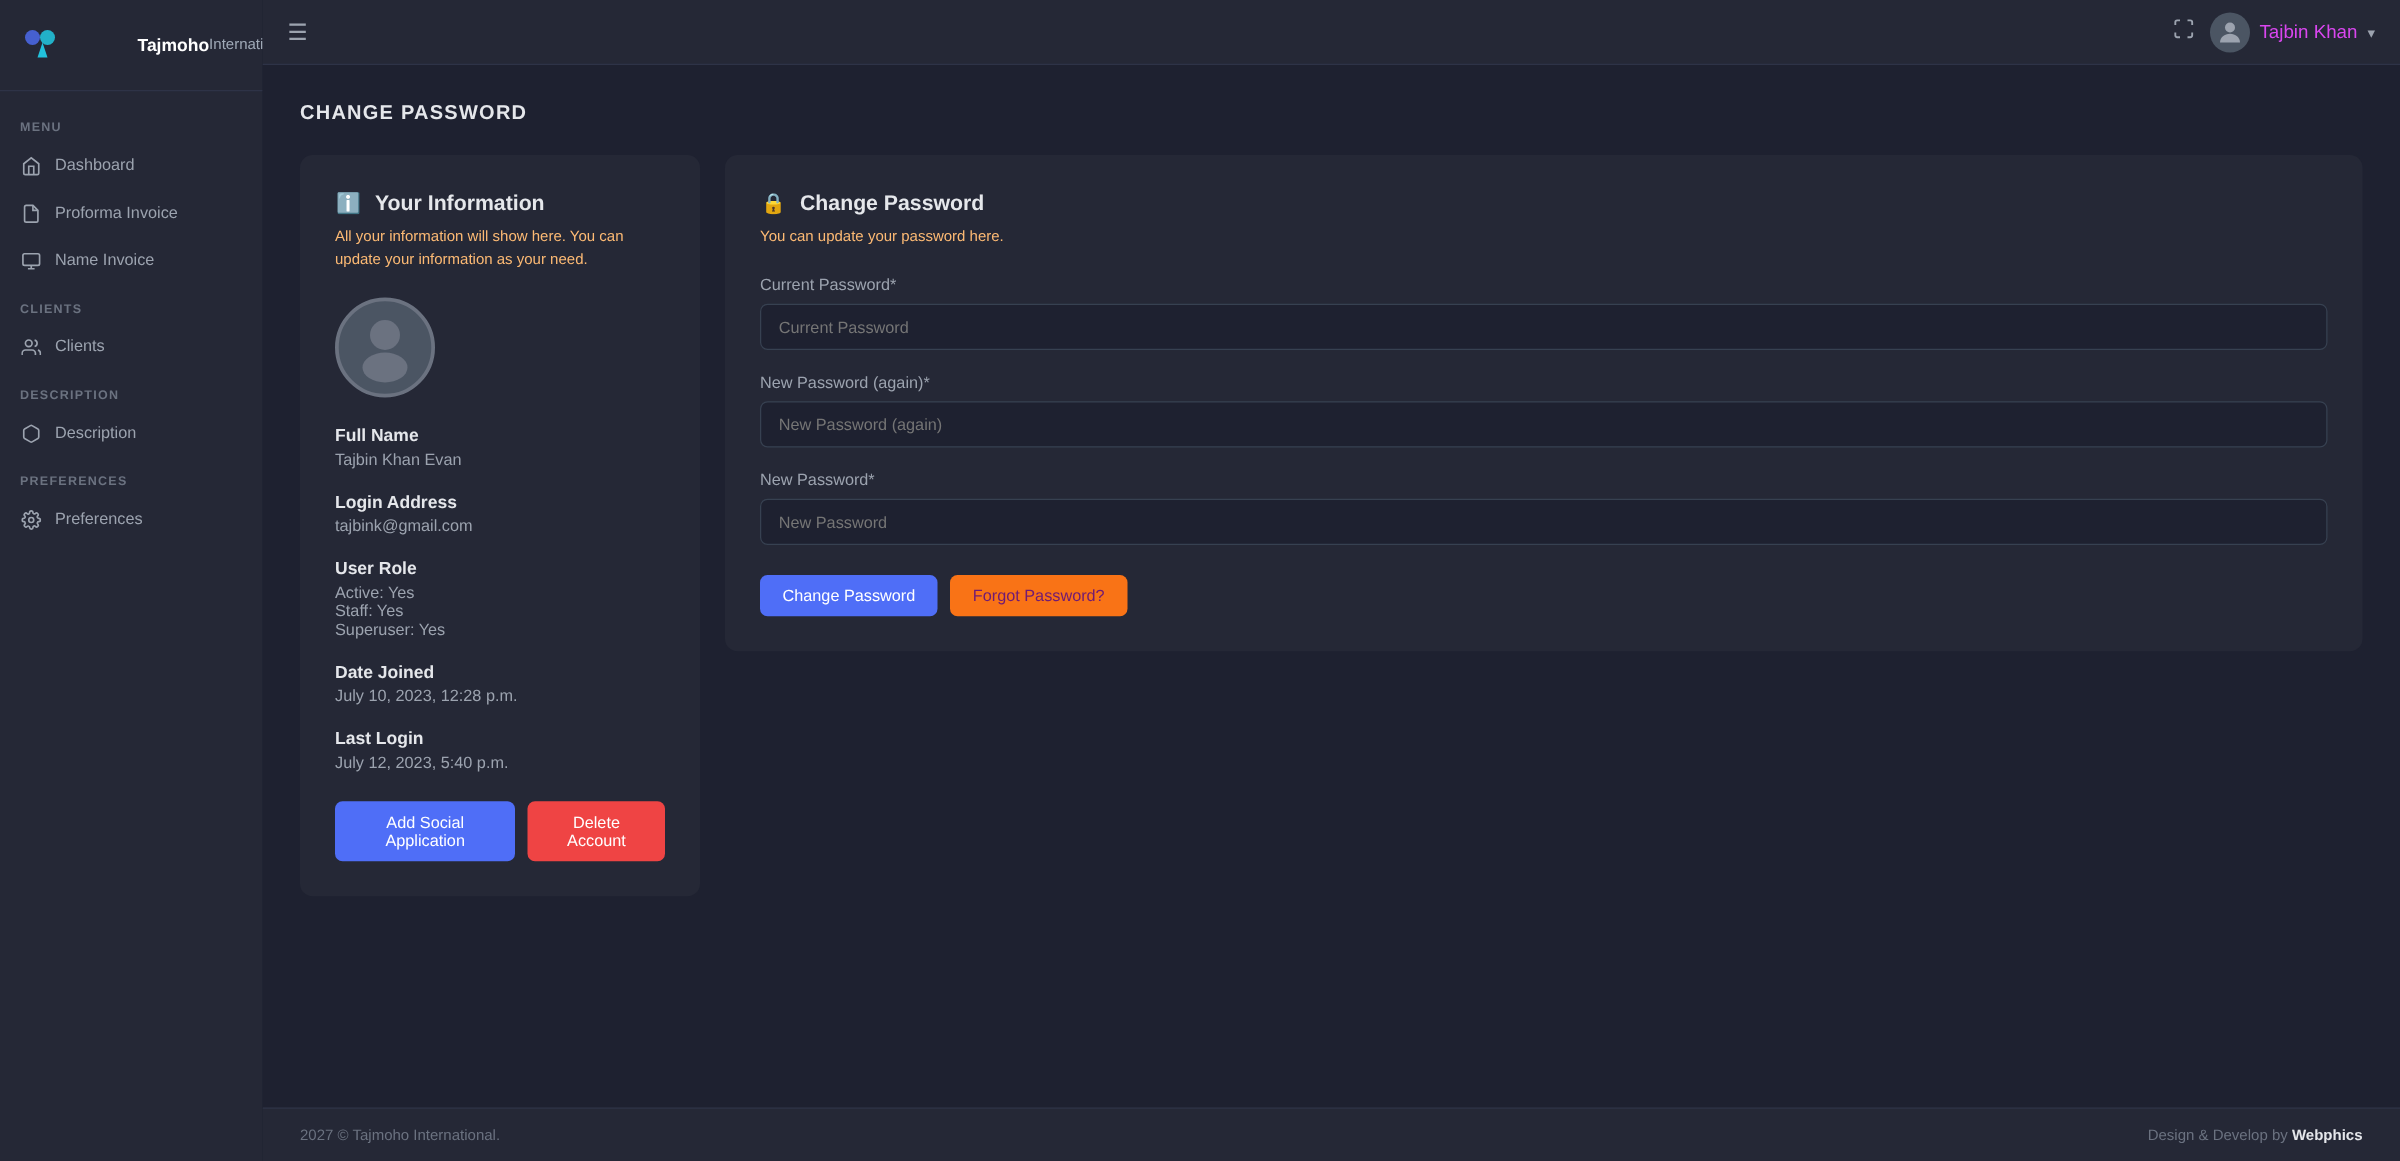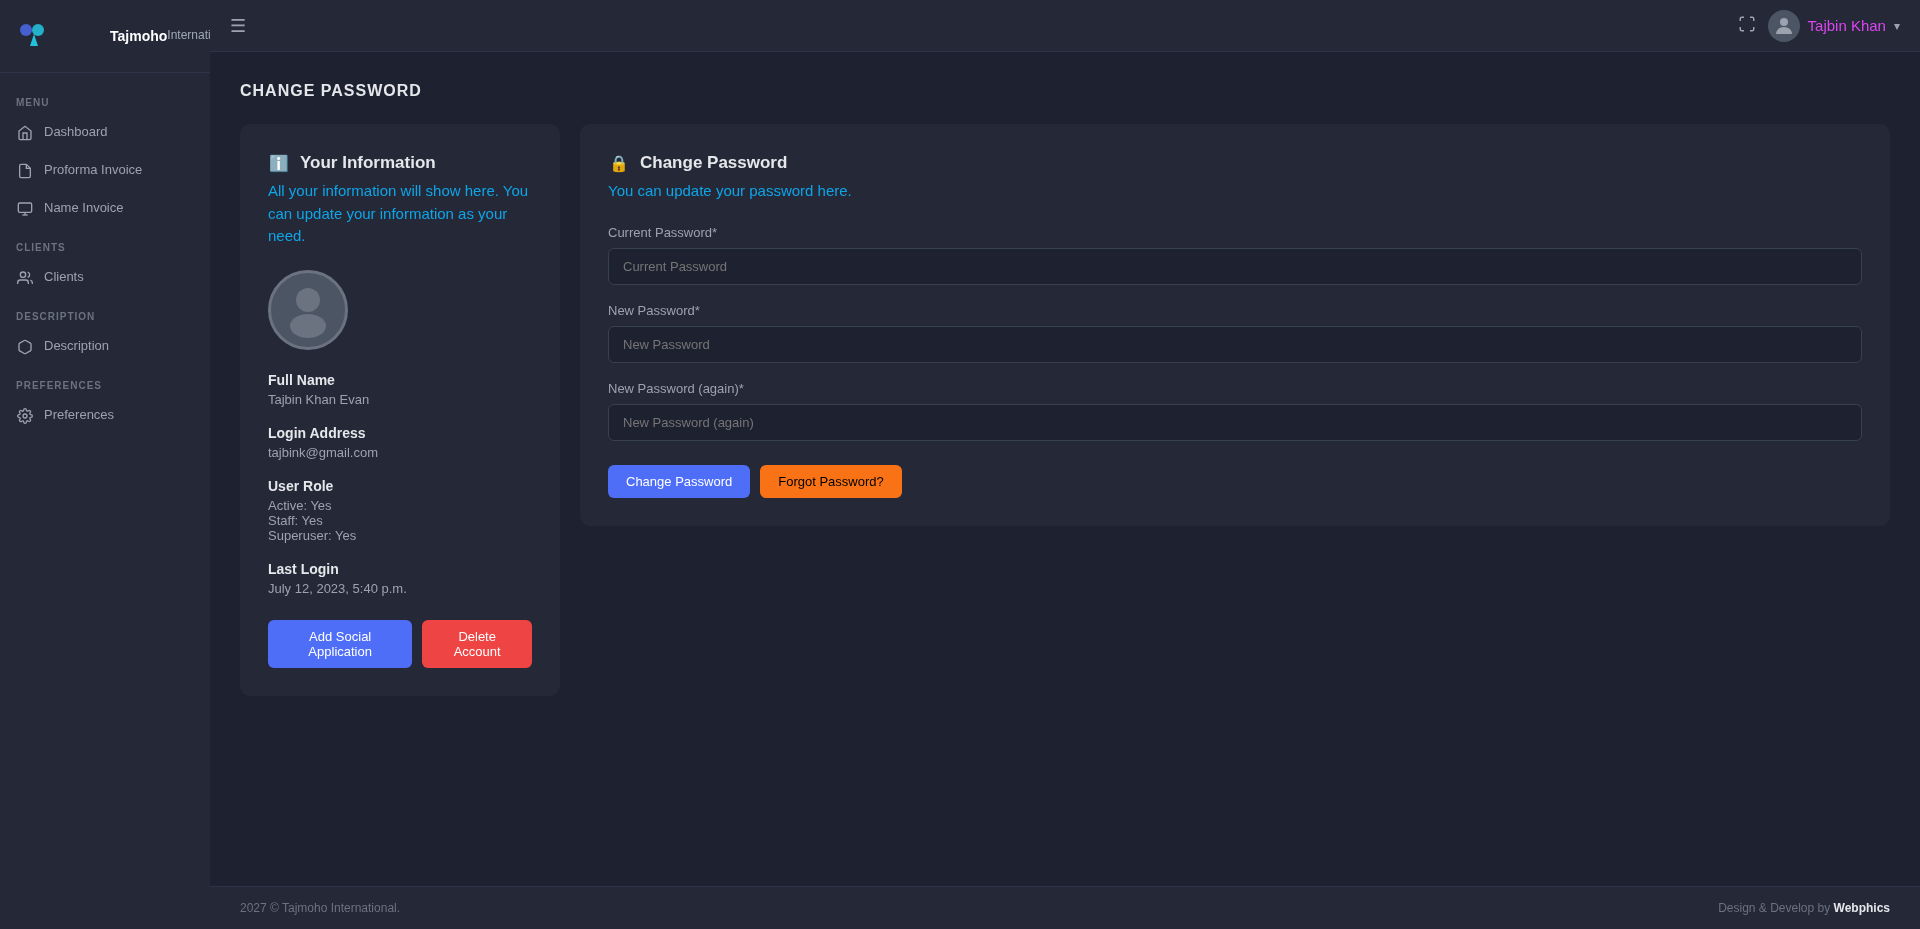--- a/index.html
+++ b/index.html
@@ -202,22 +202,22 @@
       justify-content: center;
       color: #9ca3af;
       font-size: 16px;
     }
     .card-header-title {
       font-size: 17px;
       font-weight: 600;
       color: #e5e7eb;
     }
     .card-subtitle {
-      font-size: 15px;
-      color: #0ea5e9;
+      font-size: 12px;
+      color: #fdba74;
       margin-bottom: 22px;
       line-height: 1.5;
     }
 
     
     .user-profile-avatar {
       width: 80px;
       height: 80px;
       border-radius: 50%;
       border: 3px solid #6b7280;
@@ -262,21 +262,21 @@
     .btn-blue {
       background: #4f6ef7;
       color: #fff;
     }
     .btn-red {
       background: #ef4444;
       color: #fff;
     }
     .btn-orange {
       background: #f97316;
-      color: #000000;
+      color: #701a75;
     }
 
     
     .form-group {
       margin-bottom: 18px;
     }
     .form-label {
       font-size: 13px;
       color: #9ca3af;
       margin-bottom: 8px;
@@ -457,20 +457,24 @@
           <div class="info-value">tajbink@gmail.com</div>
         </div>
 
         <div class="info-field">
           <div class="info-label">User Role</div>
           <div class="info-value">Active: Yes</div>
           <div class="info-value">Staff: Yes</div>
           <div class="info-value">Superuser: Yes</div>
         </div>
 
+        <div class="info-field">
+          <div class="info-label">Date Joined</div>
+          <div class="info-value">July 10, 2023, 12:28 p.m.</div>
+        </div>
 
         <div class="info-field">
           <div class="info-label">Last Login</div>
           <div class="info-value">July 12, 2023, 5:40 p.m.</div>
         </div>
 
         <div class="card-actions">
           <button class="btn btn-blue">Add Social Application</button>
           <button class="btn btn-red">Delete Account</button>
         </div>
@@ -482,27 +486,27 @@
           <span class="card-header-title">Change Password</span>
         </div>
         <p class="card-subtitle">You can update your password here.</p>
 
         <div class="form-group">
           <label class="form-label">Current Password*</label>
           <input class="form-input" type="password" placeholder="Current Password" style="">
         </div>
 
         <div class="form-group">
+          <label class="form-label">New Password (again)*</label>
+          <input class="form-input" type="password" placeholder="New Password (again)" style="">
+        </div>
+
+        <div class="form-group">
           <label class="form-label">New Password*</label>
           <input class="form-input" type="password" placeholder="New Password" style="">
-        </div>
-
-        <div class="form-group">
-          <label class="form-label">New Password (again)*</label>
-          <input class="form-input" type="password" placeholder="New Password (again)" style="">
         </div>
 
         <div class="card-actions">
           <button class="btn btn-blue">Change Password</button>
           <button class="btn btn-orange">Forgot Password?</button>
         </div>
       </div>
 
     </div>
   </div>

